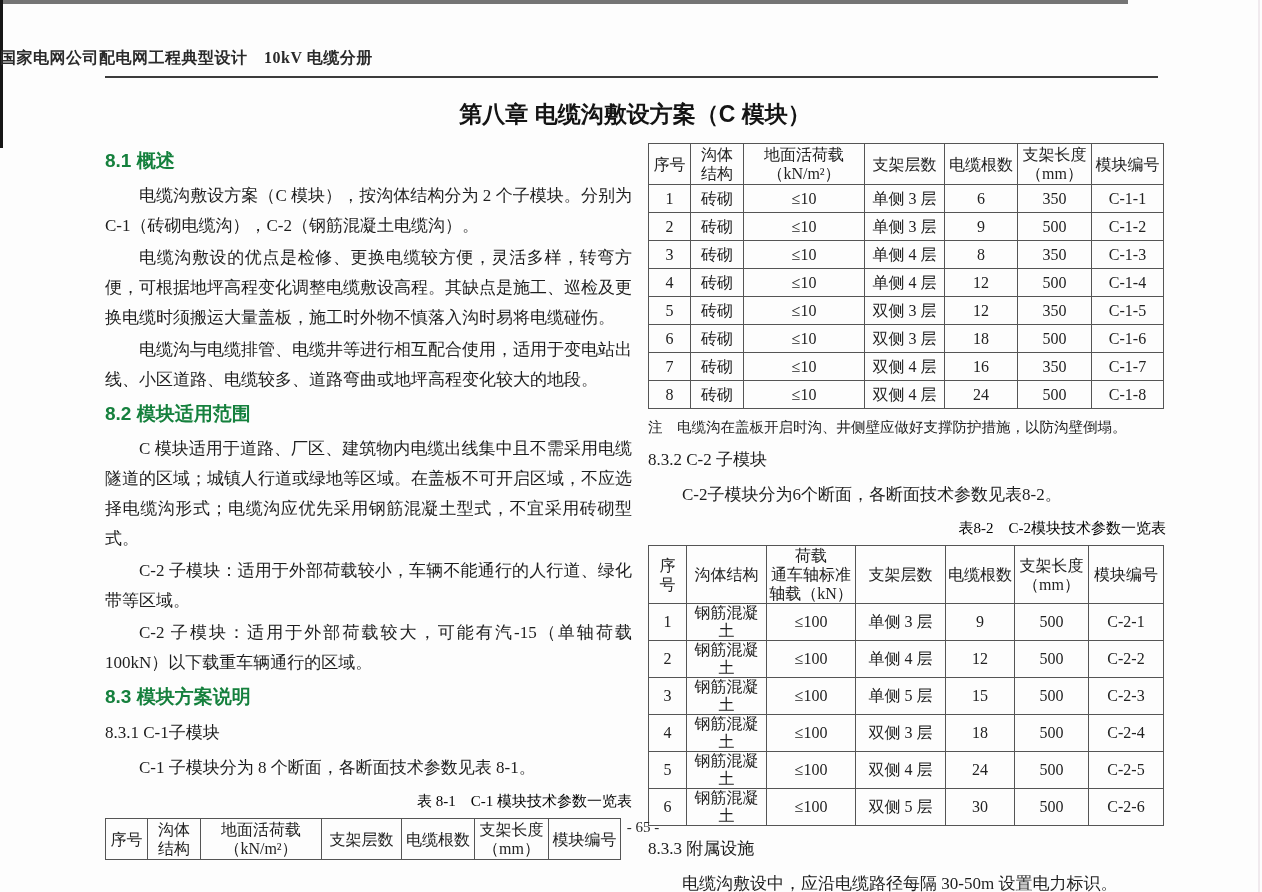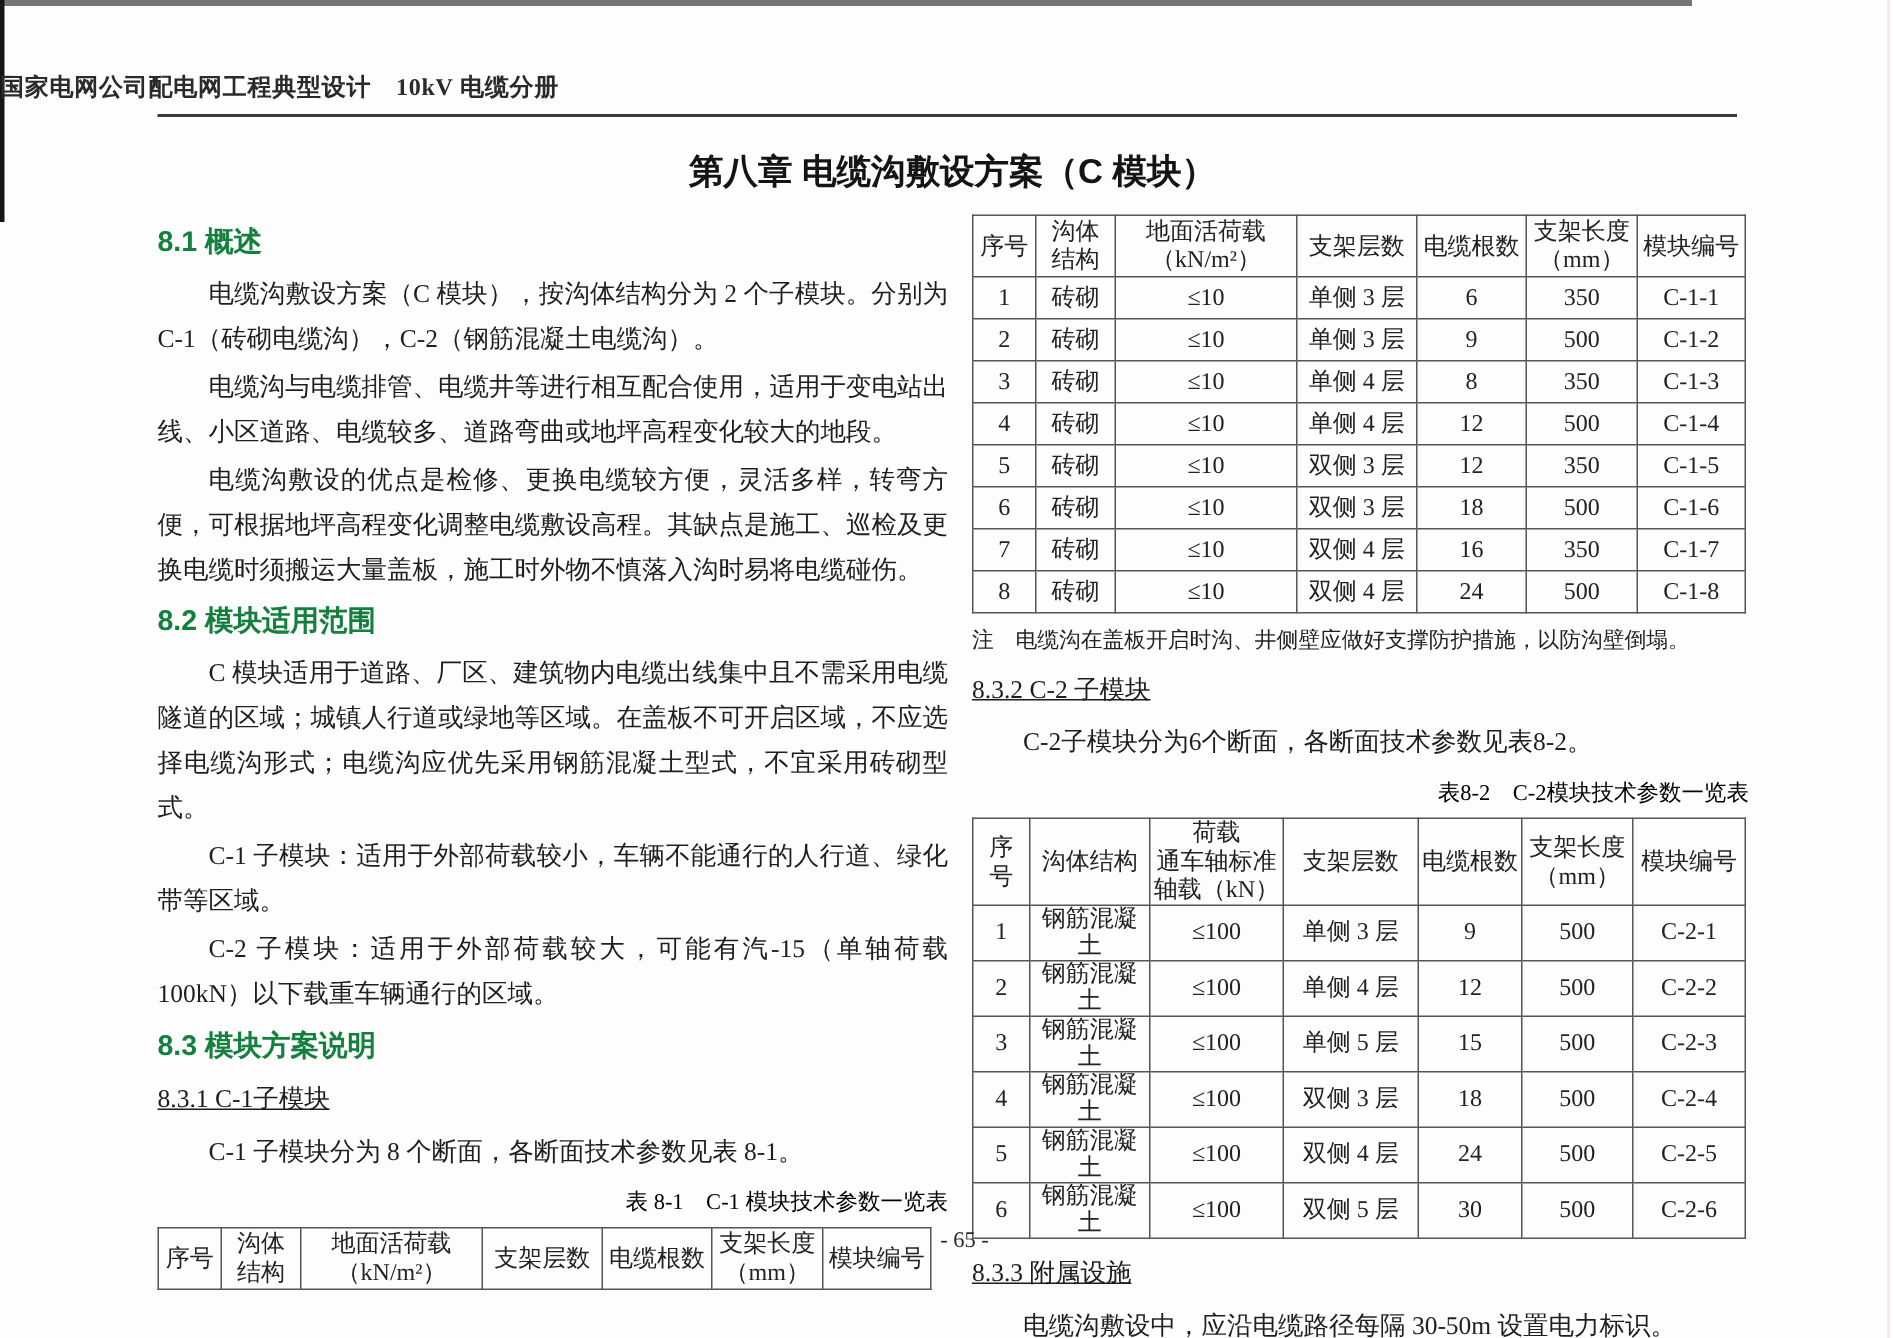--- a/index.html
+++ b/index.html
@@ -35,21 +35,20 @@
   .col-right { position: absolute; left: 648px; top: 143px; width: 518px; }
 
   h2.sec {
     font-size: 19px; font-weight: bold; color: #15803d;
     font-family: Liberation Sans, sans-serif;
     margin: 6px 0 7px 0;
   }
   h3.subsec {
     font-size: 17px; font-weight: normal; color: #1d1d1d;
     margin: 11px 0 9px 0;
-    text-decoration: underline;
   }
   p.body {
     font-size: 17px; line-height: 30px; margin: 0 0 2px 0;
     text-align: justify; text-indent: 2em; color: #1e1e1e;
   }
   .tbl-caption {
     text-align: right; font-size: 15px; color: #000000;
     margin: 9px 0 7px 0;
   }
   table.params {
@@ -76,26 +75,26 @@
 <div class="scan-left-strip"></div>
 <div class="scan-right-line"></div>
 
 <div class="doc-header">国家电网公司配电网工程典型设计　10kV 电缆分册</div>
 <div class="header-rule"></div>
 <div class="chapter-title">第八章 电缆沟敷设方案（C 模块）</div>
 
 <div class="col-left">
   <h2 class="sec">8.1 概述</h2>
   <p class="body">电缆沟敷设方案（C 模块），按沟体结构分为 2 个子模块。分别为 C-1（砖砌电缆沟），C-2（钢筋混凝土电缆沟）。</p>
+  <p class="body">电缆沟敷设的优点是检修、更换电缆较方便，灵活多样，转弯方便，可根据地坪高程变化调整电缆敷设高程。其缺点是施工、巡检及更换电缆时须搬运大量盖板，施工时外物不慎落入沟时易将电缆碰伤。</p>
   <p class="body">电缆沟与电缆排管、电缆井等进行相互配合使用，适用于变电站出线、小区道路、电缆较多、道路弯曲或地坪高程变化较大的地段。</p>
-  <p class="body">电缆沟敷设的优点是检修、更换电缆较方便，灵活多样，转弯方便，可根据地坪高程变化调整电缆敷设高程。其缺点是施工、巡检及更换电缆时须搬运大量盖板，施工时外物不慎落入沟时易将电缆碰伤。</p>
 
   <h2 class="sec">8.2 模块适用范围</h2>
   <p class="body">C 模块适用于道路、厂区、建筑物内电缆出线集中且不需采用电缆隧道的区域；城镇人行道或绿地等区域。在盖板不可开启区域，不应选择电缆沟形式；电缆沟应优先采用钢筋混凝土型式，不宜采用砖砌型式。</p>
-  <p class="body">C-1 子模块：适用于外部荷载较小，车辆不能通行的人行道、绿化带等区域。</p>
+  <p class="body">C-2 子模块：适用于外部荷载较小，车辆不能通行的人行道、绿化带等区域。</p>
   <p class="body">C-2 子模块：适用于外部荷载较大，可能有汽-15（单轴荷载 100kN）以下载重车辆通行的区域。</p>
 
   <h2 class="sec">8.3 模块方案说明</h2>
   <h3 class="subsec">8.3.1 C-1子模块</h3>
   <p class="body">C-1 子模块分为 8 个断面，各断面技术参数见表 8-1。</p>
 
   <div class="tbl-caption">表 8-1　C-1 模块技术参数一览表</div>
   <table class="params">
     <colgroup>
       <col style="width:42px">

